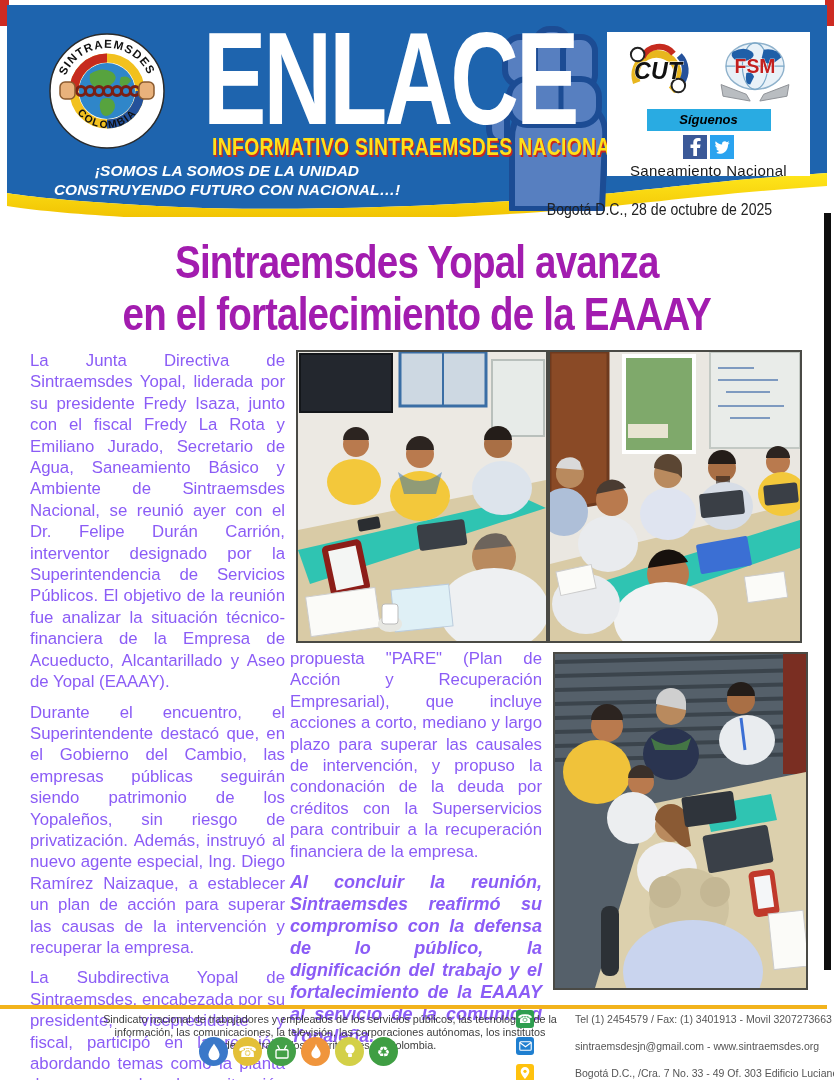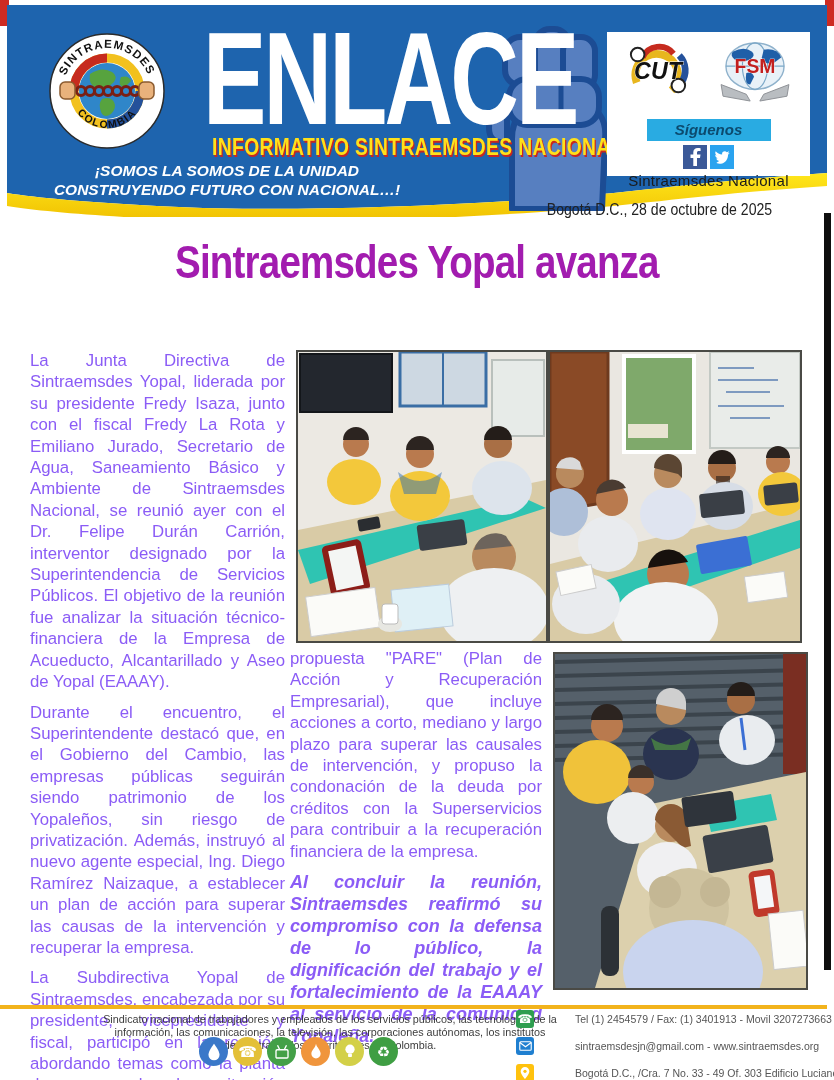--- a/index.html
+++ b/index.html
@@ -16,22 +16,22 @@
       line-height:112px;letter-spacing:-4px;transform:scaleX(.72);transform-origin:left top;
       white-space:nowrap;}
   #masthead-subtitle{left:205px;top:128px;color:#ffe11a;font-weight:bold;font-size:24px;
       transform:scaleX(.8);transform-origin:left top;white-space:nowrap;
       text-shadow:1.5px 1.5px 0 #c9271f;letter-spacing:.5px;}
   #tagline{left:0px;top:156px;width:440px;text-align:center;color:#ffffff;
       font-weight:bold;font-style:italic;font-size:15.5px;line-height:19px;}
   #partner-panel{left:600px;top:27px;width:203px;height:144px;background:#ffffff;
       display:flex;flex-direction:column;align-items:center;}
   .logo-row{display:flex;align-items:flex-end;gap:23px;margin-top:8px;}
-  #follow-button{margin-top:17px;width:124px;height:22px;background:#29abe2;color:#0c4a6e;
-      font-weight:bold;font-style:italic;font-size:15px;text-align:center;line-height:22px;}
+  #follow-button{margin-top:7px;width:124px;height:22px;background:#29abe2;color:#000000;
+      font-weight:bold;font-style:italic;font-size:13px;text-align:center;line-height:22px;}
   .social-row{display:flex;gap:3px;margin-top:4px;}
   .social-sq{width:24px;height:24px;display:flex;align-items:center;justify-content:center;}
   #fb{background:#3b5998;}#tw{background:#2aa3ef;}
   #social-name{margin-top:3px;font-size:15px;color:#1a1a1a;letter-spacing:.3px;}
 
   .corner{width:9px;height:26px;background:#cd2b22;}
 
   
   #dateline{right:62px;top:201px;font-size:16px;color:#222;transform:scaleX(.88);
       transform-origin:right top;white-space:nowrap;}
@@ -171,27 +171,30 @@
           <svg width="16" height="18" viewBox="0 0 16 18">
               <path d="M10,18 V10 h3 l0.5,-3.5 H10 V4.5 c0,-1 0.5,-1.6 1.8,-1.6 H13.6 V0.2 C13,0.1 11.8,0 10.8,0 8,0 6.3,1.6 6.3,4.3 V6.5 H3.5 V10 H6.3 v8 Z" fill="#fff"></path>
             </svg>
         </div>
         <div class="social-sq" id="tw">
           <svg width="19" height="19" viewBox="0 0 22 22">
               <path d="M4,17.5 C9.5,19.5 15,17 16.8,11.5 C17.3,10.2 17.5,8.8 17.4,7.8 18.3,7.1 18.9,6.3 19.3,5.4 18.5,5.8 17.7,6 16.9,6.1 17.8,5.5 18.4,4.7 18.7,3.7 17.8,4.2 16.9,4.6 16,4.8 14.9,3.5 13,3.3 11.6,4.4 10.7,5.2 10.3,6.4 10.6,7.6 7.6,7.4 4.9,6 3.1,3.8 2.1,5.6 2.7,7.6 4.3,8.7 3.7,8.7 3,8.5 2.5,8.2 2.5,10 3.8,11.6 5.6,12 5,12.2 4.3,12.2 3.7,12.1 4.3,13.7 5.7,14.8 7.4,14.8 6,15.9 4.5,16.5 4,17.5 Z" fill="#fff"></path>
             </svg>
         </div>
       </div>
-      <div id="social-name">Sintraemsdes Nacional</div>
+      <div id="social-name">Saneamiento Nacional</div>
     </div>
   </div>
 
   <div class="abs" id="dateline">Bogotá D.C., 28 de octubre de 2025</div>
   <div class="abs headline" id="headline1">
     <span>Sintraemsdes Yopal avanza</span>
+  </div>
+  <div class="abs headline" id="headline2">
+    <span>en el fortalecimiento de la EAAAY</span>
   </div>
 
   <div class="abs bodycol" id="col1">
     <p>La Junta Directiva de Sintraemsdes Yopal, liderada por su presidente Fredy Isaza, junto con el fiscal Fredy La Rota y Emiliano Jurado, Secretario de Agua, Saneamiento Básico y Ambiente de Sintraemsdes Nacional, se reunió ayer con el Dr. Felipe Durán Carrión, interventor designado por la Superintendencia de Servicios Públicos. El objetivo de la reunión fue analizar la situación técnico-financiera de la Empresa de Acueducto, Alcantarillado y Aseo de Yopal (EAAAY).</p>
     <p>Durante el encuentro, el Superintendente destacó que, en el Gobierno del Cambio, las empresas públicas seguirán siendo patrimonio de los Yopaleños, sin riesgo de privatización. Además, instruyó al nuevo agente especial, Ing. Diego Ramírez Naizaque, a establecer un plan de acción para superar las causas de la intervención y recuperar la empresa.</p>
     <p>La Subdirectiva Yopal de Sintraemsdes, encabezada por su presidente, vicepresidente y fiscal, participó en la reunión, abordando temas como la planta de personal, la situación financiera y las demandas laborales. Sintraemsdes reiteró su</p>
   </div>
   <div class="abs bodycol" id="col2">
     <p>propuesta "PARE" (Plan de Acción y Recuperación Empresarial), que incluye acciones a corto, mediano y largo plazo para superar las causales de intervención, y propuso la condonación de la deuda por créditos con la Superservicios para contribuir a la recuperación financiera de la empresa.</p>
     <p id="conclusion">Al concluir la reunión, Sintraemsdes reafirmó su compromiso con la defensa de lo público, la dignificación del trabajo y el fortalecimiento de la EAAAY al servicio de la comunidad Yopaleña.</p>

